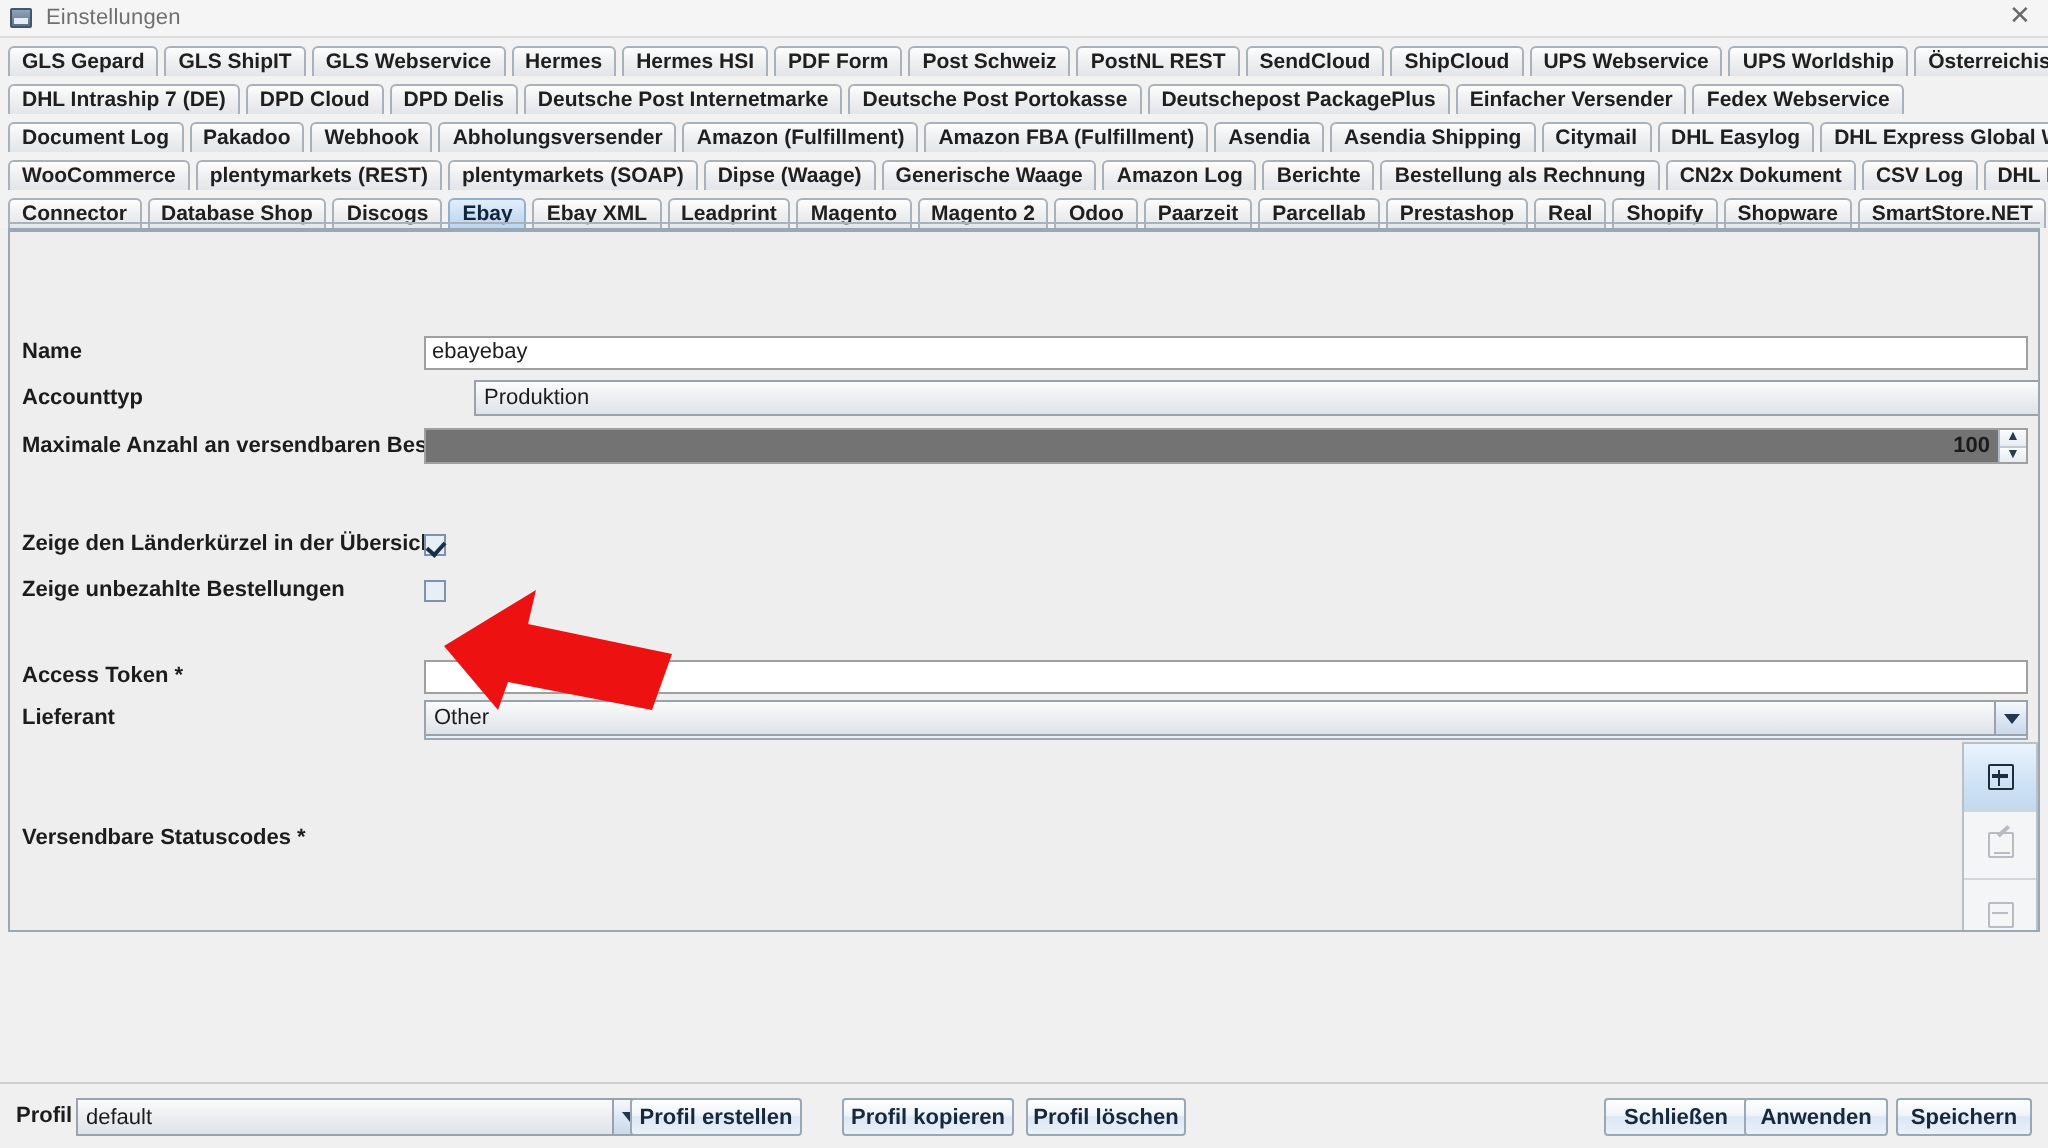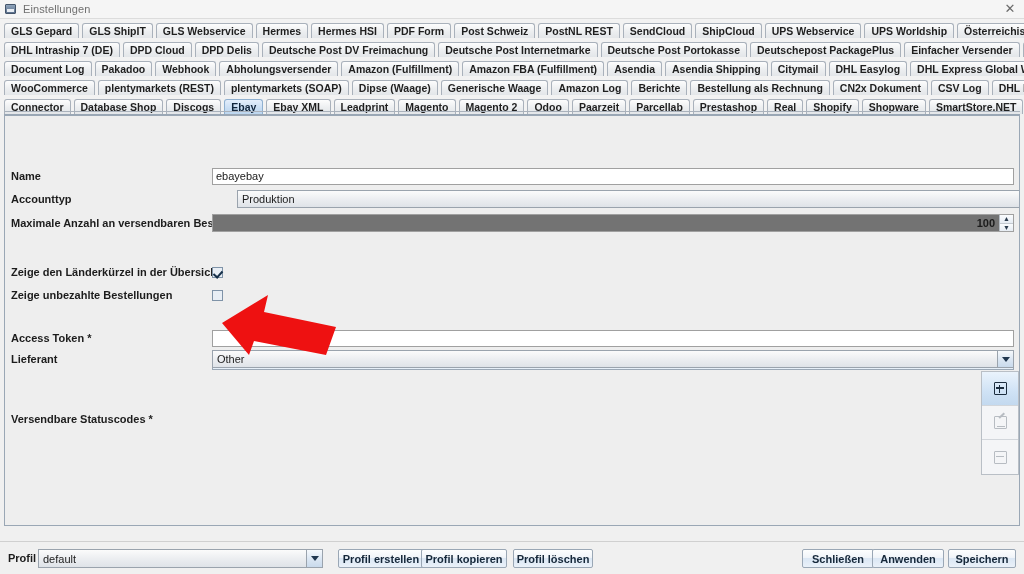--- a/index.html
+++ b/index.html
@@ -123,21 +123,21 @@
     height: 1px;
     background: #a9b1bb;
   }
 
   
   .content {
     position: absolute;
     left: 4px;
     top: 114px;
     width: 1016px;
-    height: 412px;
+    height: 352px;
     background: #eeeeee;
     border: 1px solid #9aa7b5;
     border-top: 2px solid #9aa7b5;
     box-sizing: border-box;
     overflow: hidden;
   }
   .content .inner {
     position: relative;
     width: 100%;
     height: 100%;
@@ -434,21 +434,20 @@
         <span class="tab">SendCloud</span>
         <span class="tab">ShipCloud</span>
         <span class="tab">UPS Webservice</span>
         <span class="tab">UPS Worldship</span>
         <span class="tab">Österreichische Post</span>
       </div>
     <div class="tabrow" id="tabrow1">
         <span class="tab">DHL Intraship 7 (DE)</span>
         <span class="tab">DPD Cloud</span>
         <span class="tab">DPD Delis</span>
-        <span class="tab">Deutsche Post DV Freimachung</span>
         <span class="tab">Deutsche Post Internetmarke</span>
         <span class="tab">Deutsche Post Portokasse</span>
         <span class="tab">Deutschepost PackagePlus</span>
         <span class="tab">Einfacher Versender</span>
         <span class="tab">Fedex Webservice</span>
       </div>
     <div class="tabrow" id="tabrow2">
         <span class="tab">Document Log</span>
         <span class="tab">Pakadoo</span>
         <span class="tab">Webhook</span>
@@ -583,21 +582,21 @@
 
   <div class="bottombar">
     <span class="plabel">Profil</span>
   </div>
   <span class="pcombo combo">
     <span>default</span>
     <span class="arrow">
         <i></i>
       </span>
   </span>
-  <span class="btn" style="left:338px;top:549px;width:86px;">Profil erstellen</span>
+  <span class="btn" style="left:315px;top:549px;width:86px;">Profil erstellen</span>
   <span class="btn" style="left:421px;top:549px;width:86px;">Profil kopieren</span>
   <span class="btn" style="left:513px;top:549px;width:80px;">Profil löschen</span>
   <span class="btn" style="left:802px;top:549px;width:72px;">Schließen</span>
   <span class="btn" style="left:872px;top:549px;width:72px;">Anwenden</span>
   <span class="btn" style="left:948px;top:549px;width:68px;">Speichern</span>
 
   <div class="redarrow">
     <svg width="118" height="62" viewBox="0 0 118 62" xmlns="http://www.w3.org/2000/svg">
       <polygon id="arrowpoly" points="0,30 46,2 42,19 114,34 104,62 32,48 27,62" fill="#ee1111"></polygon>
     </svg>

